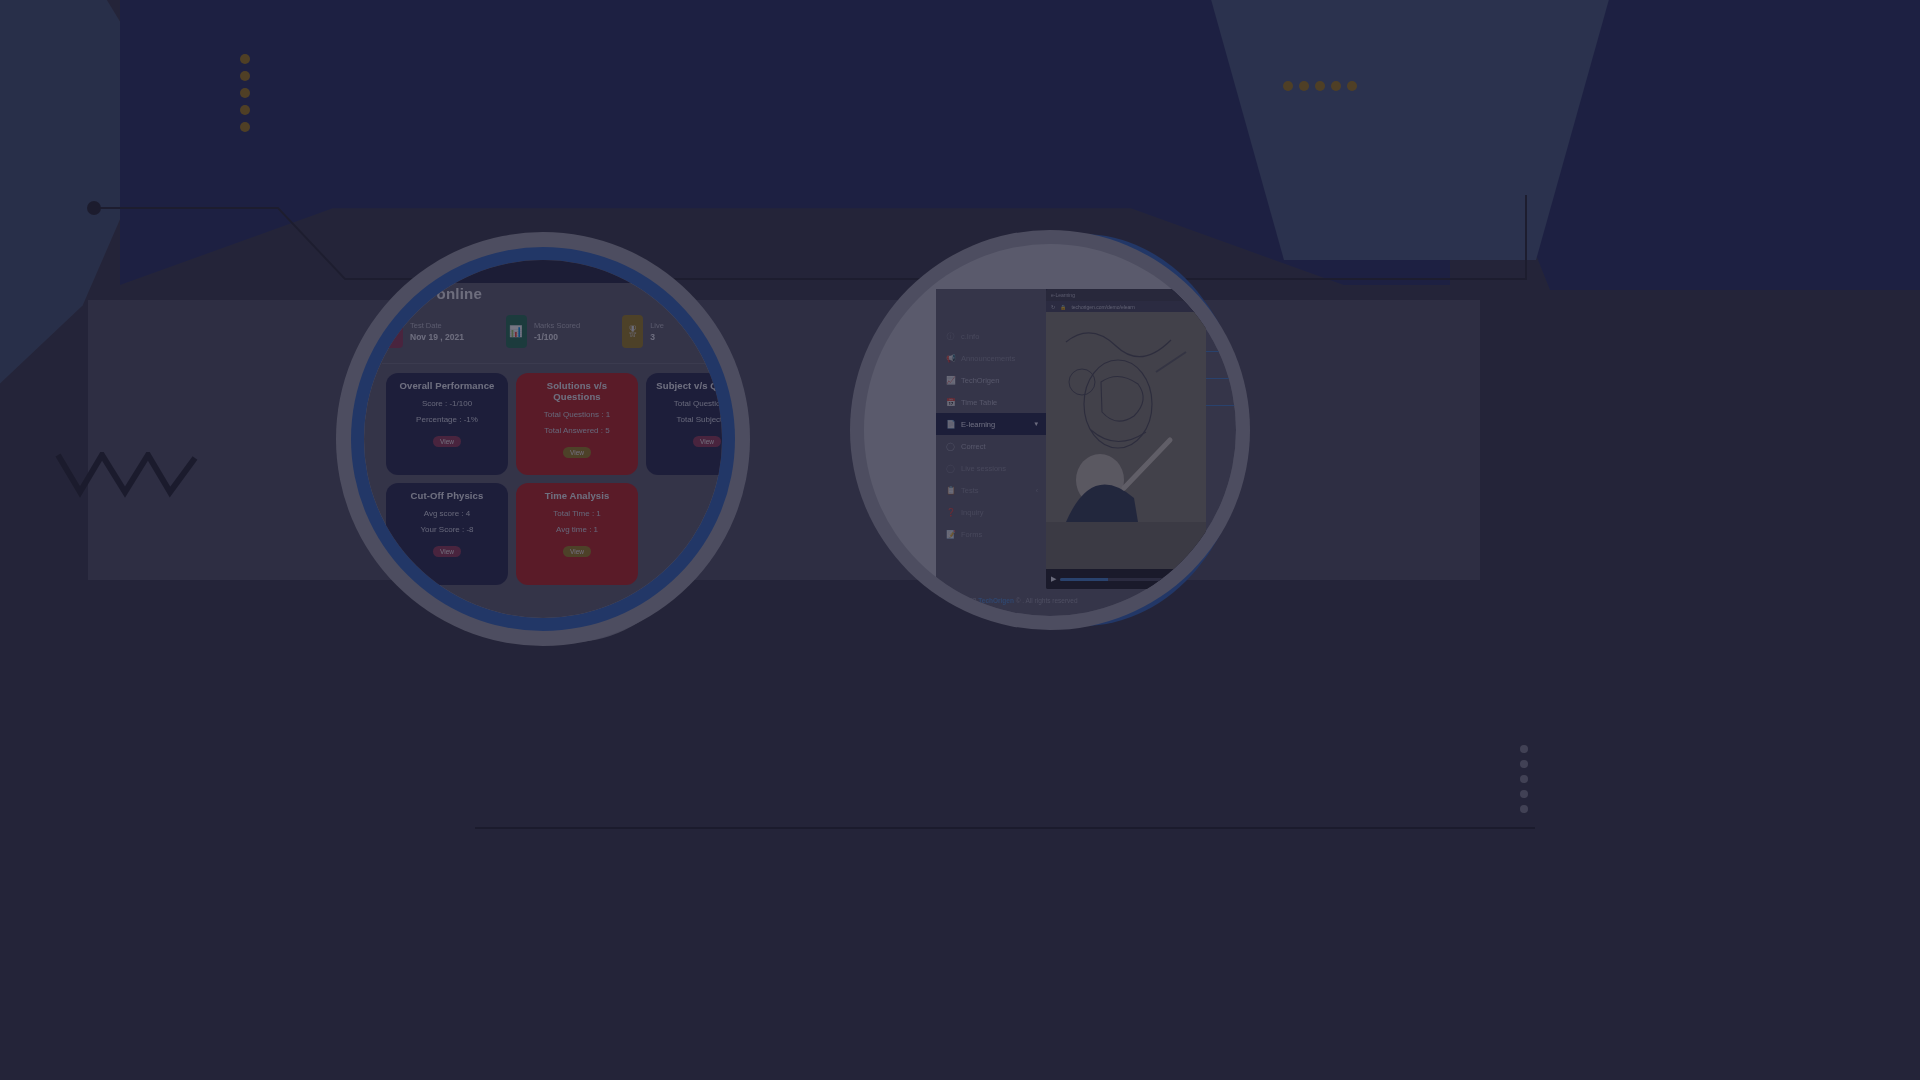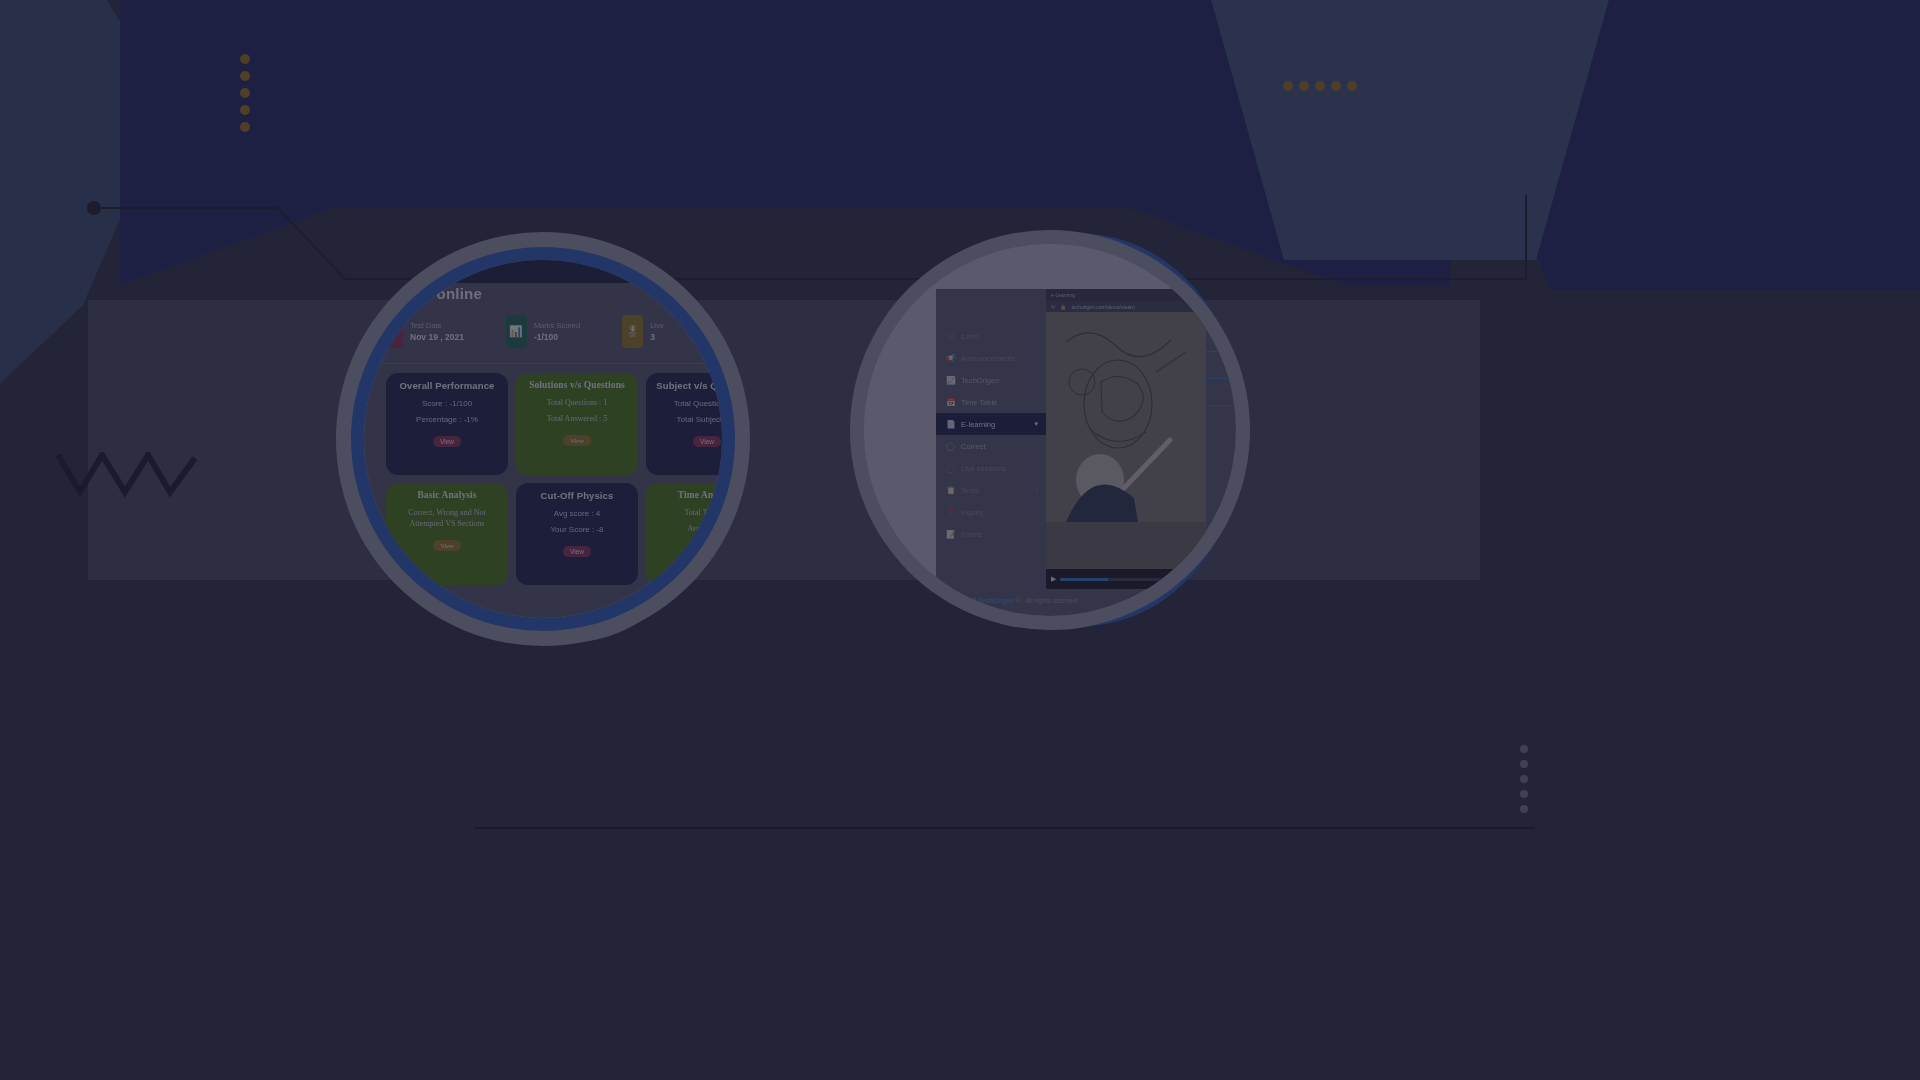--- a/index.html
+++ b/index.html
@@ -51,21 +51,21 @@
   .stat-row{position:absolute;left:138px;top:100px;width:420px;display:flex;gap:42px;}
   .stat{display:flex;align-items:center;gap:7px;}
   .stat-ic{width:21px;height:33px;border-radius:4px;display:flex;align-items:center;justify-content:center;
     font-size:11px;color:#e7e7ee;}
   .stat-tx .lbl{font-size:7.5px;color:#b9b9c6;line-height:11px;}
   .stat-tx .val{font-size:8.5px;color:#e9e9f2;font-weight:700;line-height:12px;}
   .divline{position:absolute;left:138px;top:148px;width:420px;height:1px;background:#6b6b7e;}
   .cards{position:absolute;left:142px;top:158px;width:420px;display:flex;flex-wrap:wrap;gap:8px;}
   .card{width:122px;height:102px;border-radius:12px;padding:7px 6px 0;box-sizing:border-box;text-align:center;}
   .card.dark{background:#22244a;}
-  .card.blue{background:#4d7c0f;font-family:Liberation Serif, serif;}
+  .card.blue{background:#b91c1c;}
   .card h4{margin:0 0 7px;font-size:9.5px;color:#eceef6;font-weight:700;letter-spacing:.1px;}
   .card p{margin:0 0 5px;font-size:8px;color:#d6d9e6;line-height:11px;}
   .pill{display:inline-block;padding:2px 7px;border-radius:9px;font-size:6.5px;color:#f2e9ee;}
   .pill.rose{background:#8e3454;}
   .pill.gold{background:#9a7b1d;}
 
   
   .elearn{position:absolute;left:72px;top:45px;width:430px;height:360px;background:#5c5c6e;}
   .el-nav{position:absolute;left:110px;top:0;width:320px;height:24px;background:#1e2348;display:flex;align-items:center;gap:16px;padding-left:10px;box-sizing:border-box;}
   .el-nav .burger{width:10px;height:8px;display:flex;flex-direction:column;justify-content:space-between;}
@@ -194,25 +194,20 @@
           <span class="pill gold">View</span>
         </div>
 
         <div class="card dark">
           <h4>Subject v/s Questions</h4>
           <p>Total Questions : 1</p>
           <p>Total Subjects : 1</p>
           <span class="pill rose">View</span>
         </div>
 
-        <div class="card blue">
-          <h4>Basic Analysis</h4>
-          <p>Correct, Wrong and Not Attempted VS Sections</p>
-          <span class="pill gold">View</span>
-        </div>
 
         <div class="card dark">
           <h4>Cut-Off Physics</h4>
           <p>Avg score : 4</p>
           <p>Your Score : -8</p>
           <span class="pill rose">View</span>
         </div>
 
         <div class="card blue">
           <h4>Time Analysis</h4>

